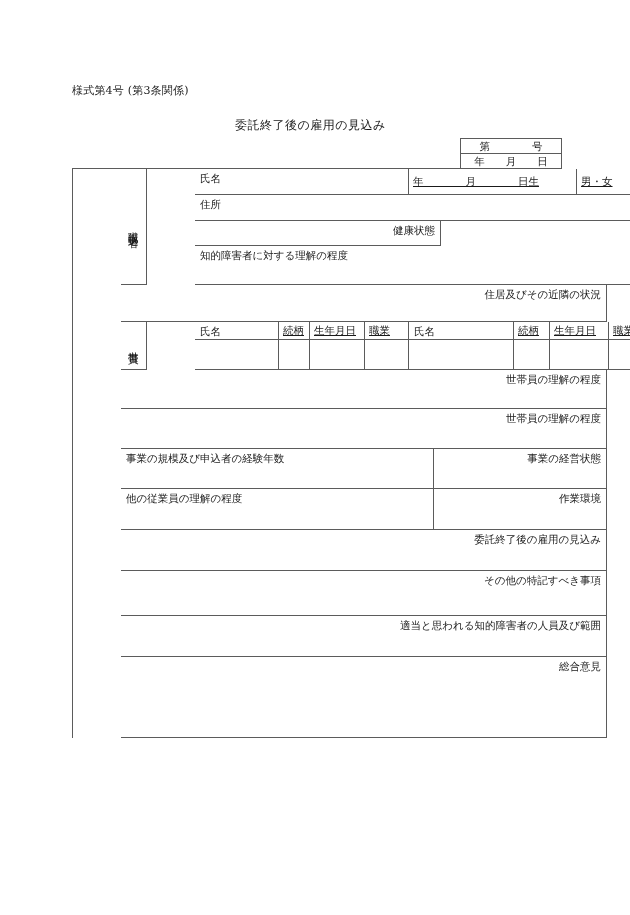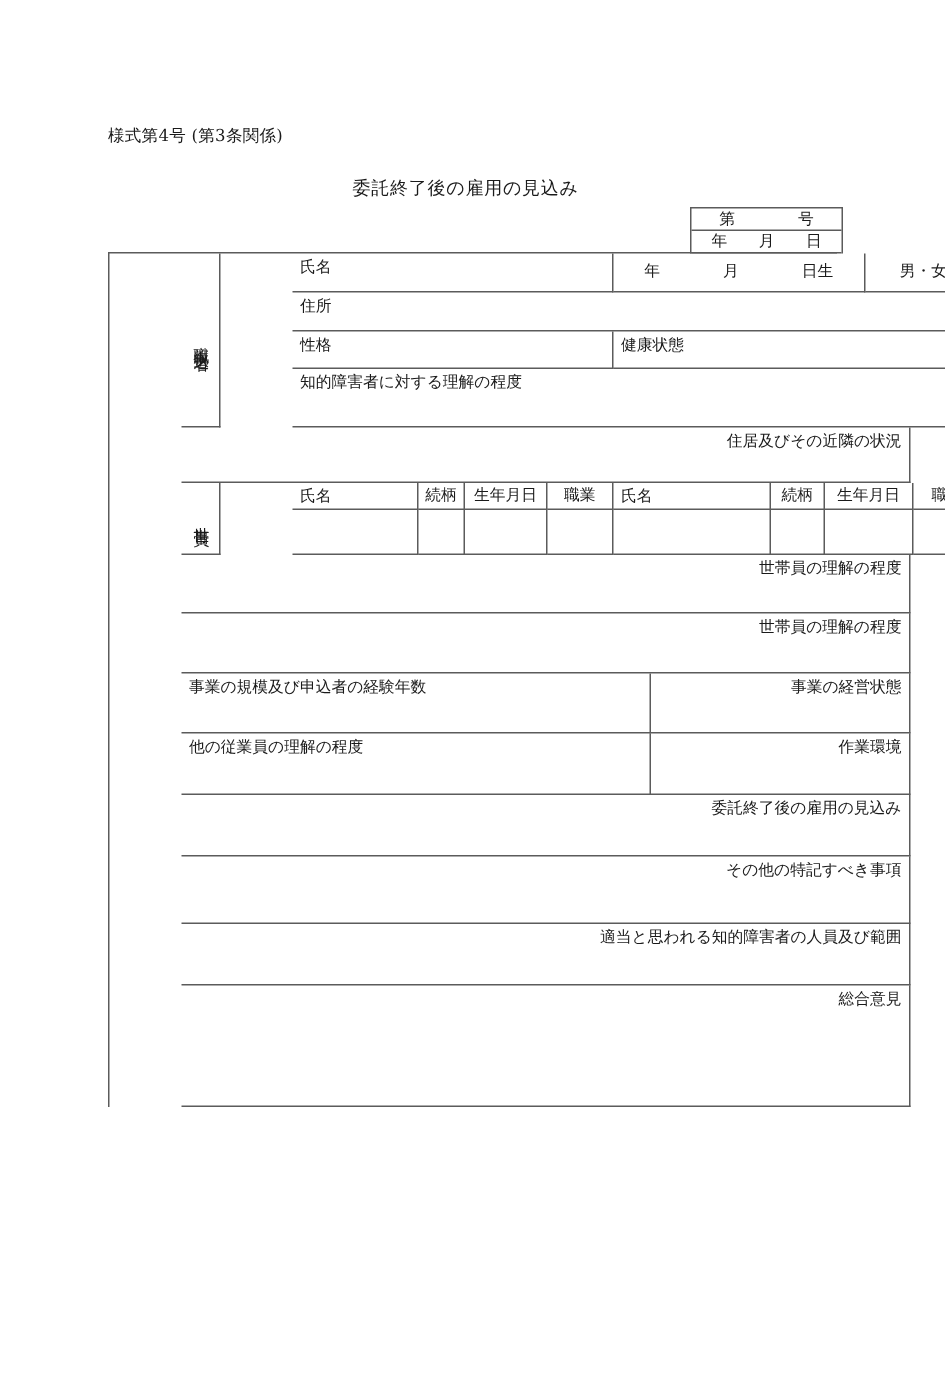--- a/index.html
+++ b/index.html
@@ -84,23 +84,24 @@
     border-bottom: 1px solid #5b5b5b;
     box-sizing: border-box;
     font-size: 10.5px;
     padding: 3px 5px 0 5px;
     line-height: 1.25;
     overflow: hidden;
   }
   .cell.ctr {
     display: flex;
     align-items: center;
-    justify-content: center;
+    justify-content: flex-start;
     padding: 0 4px;
     white-space: pre;
+    text-decoration: underline;
   }
   
   .vlabel {
     border-right: 1px solid #5b5b5b;
     border-bottom: 1px solid #5b5b5b;
     box-sizing: border-box;
     width: 26px;
     flex: 0 0 26px;
     display: flex;
     align-items: center;
@@ -183,24 +184,21 @@
           </div>
         </div>
 
         <div class="row">
           <div class="cell w-full" style="height:26px;">
             <span>住所</span>
           </div>
         </div>
 
         <div class="row">
-          <div class="cell w-half-l" style="height:25px;">
-            <span>性格</span>
-          </div>
-          <div class="cell w-half-r" style="height:25px;">
+          <div class="cell w-half-r" style="height:25px;text-align:right;">
             <span>健康状態</span>
           </div>
         </div>
 
         <div class="row">
           <div class="cell w-full" style="height:39px;">
             <span>知的障害者に対する理解の程度</span>
           </div>
         </div>
 

